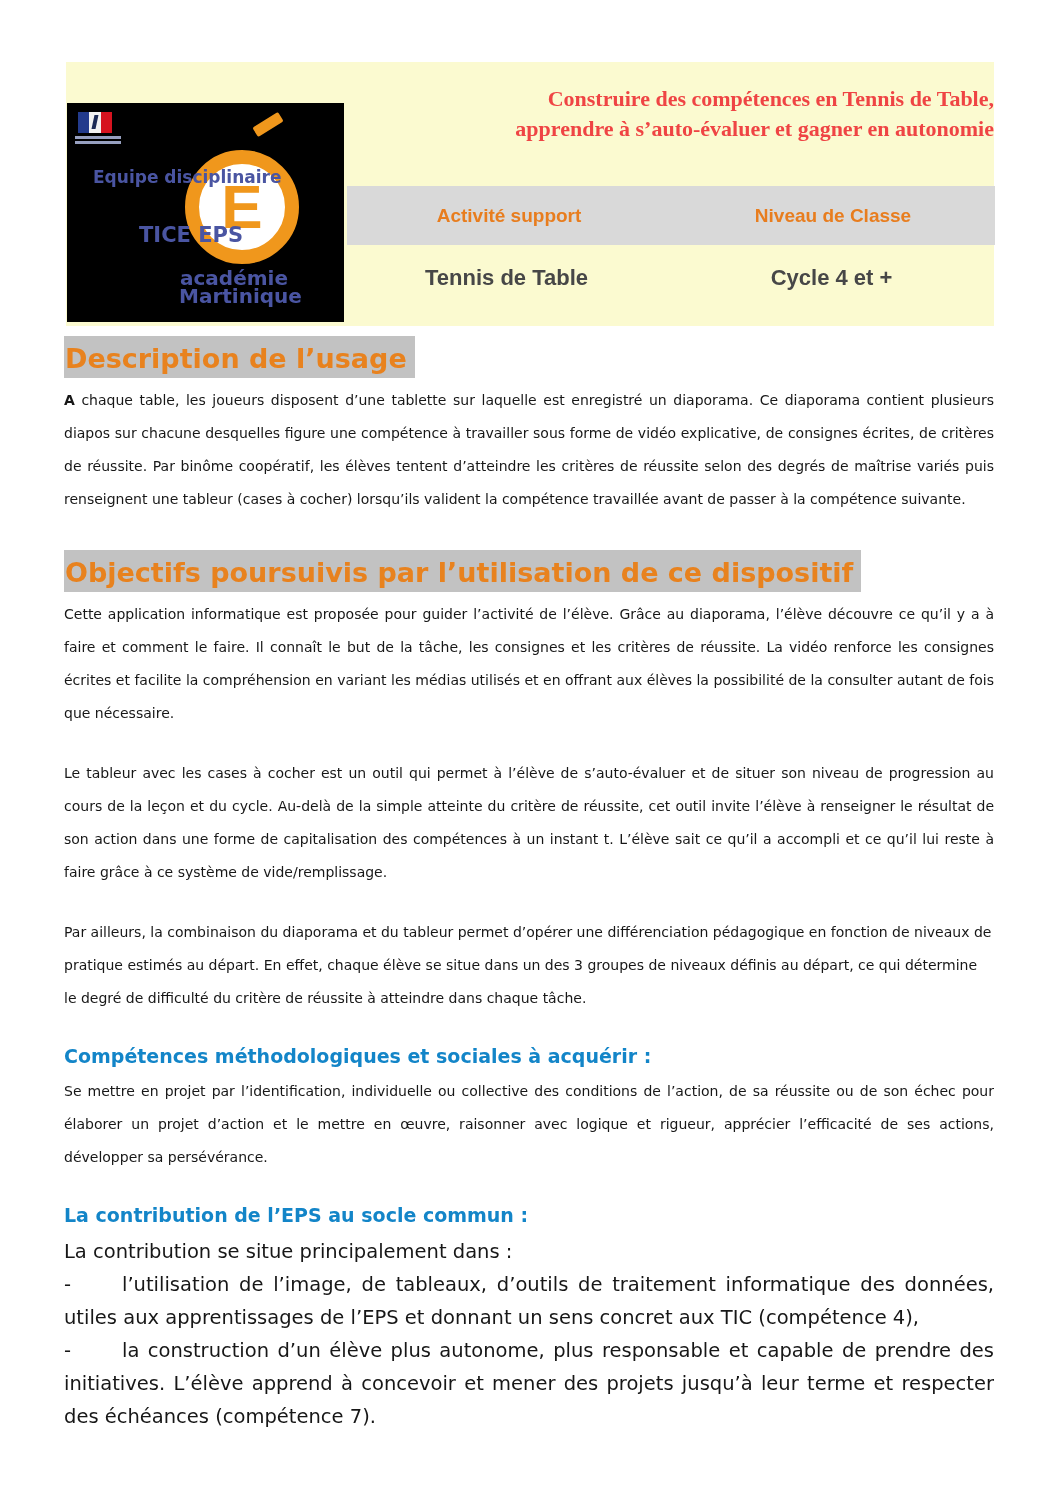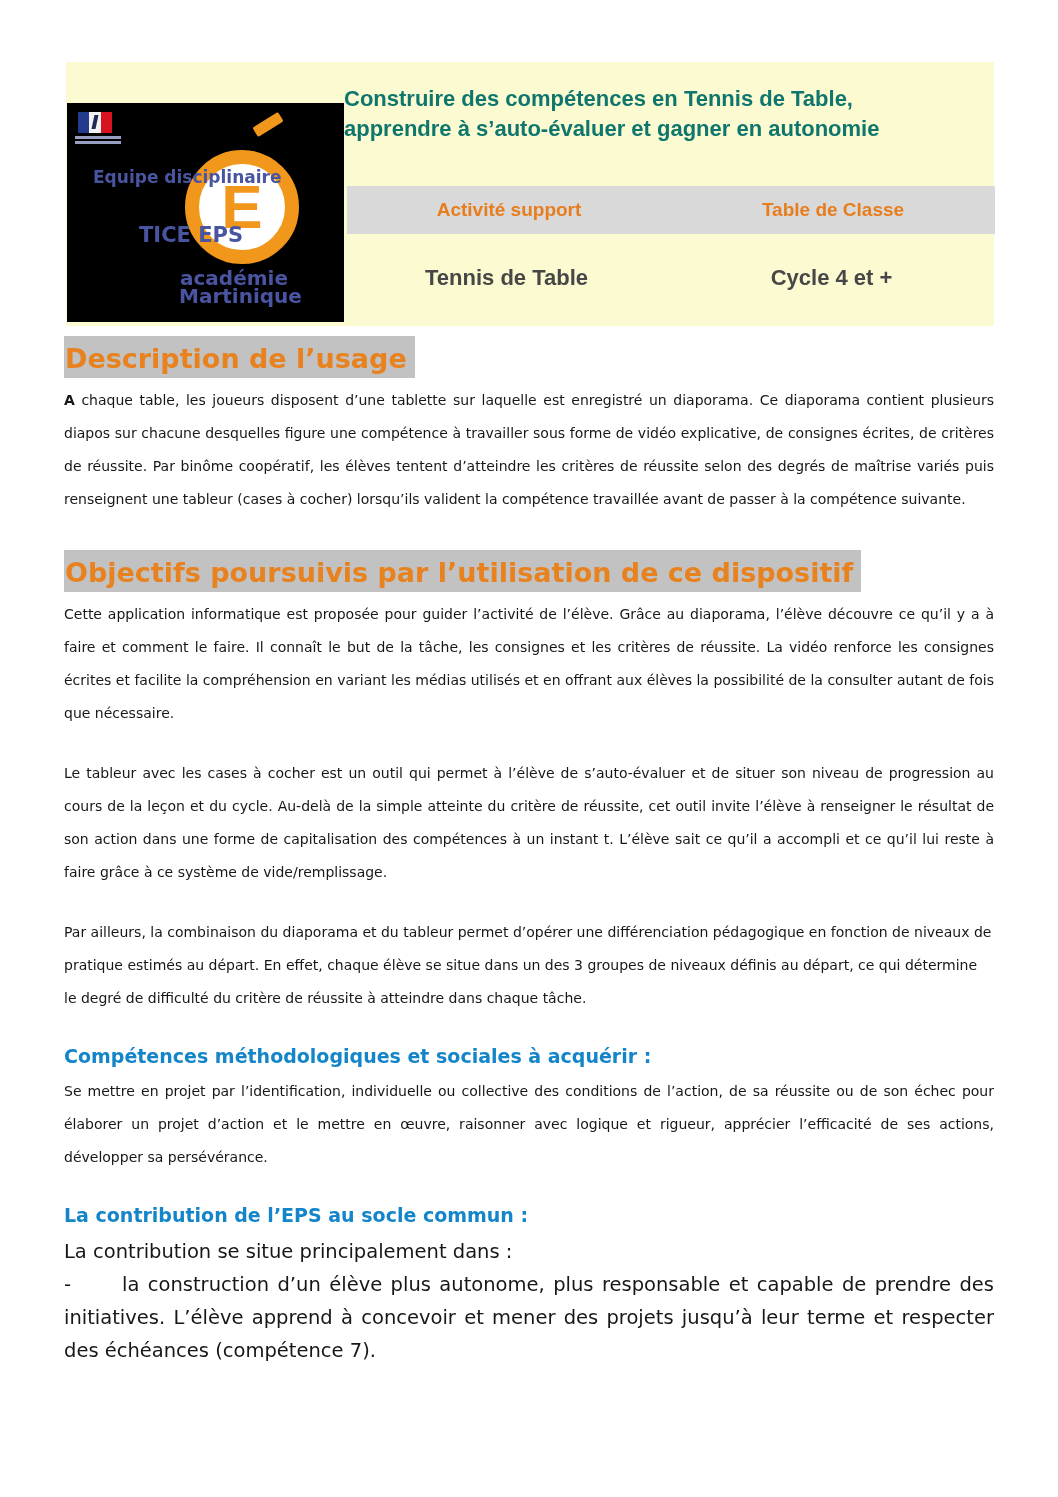--- a/index.html
+++ b/index.html
@@ -66,27 +66,27 @@
     line-height:62px; font-family:"Liberation Sans", sans-serif;
   }
   .e-accent{
     position:absolute; left:186px; top:16px;
     width:30px; height:11px; background:#f0971c;
     transform:rotate(-32deg); border-radius:2px; z-index:3;
   }
 
   .header-title{
     position:absolute; left:278px; right:0; top:22px;
-    text-align:left;
-    font-family:Liberation Sans, sans-serif;
+    text-align:right;
+    font-family:Liberation Serif, serif;
     font-weight:bold; font-size:22px; line-height:30px;
-    color:#0f766e;
+    color:#ef4444;
   }
   .meta-bar{
-    position:absolute; left:281px; right:-1px; top:124px; height:48px;
+    position:absolute; left:281px; right:-1px; top:124px; height:59px;
     background:#d9d9d9; display:flex; align-items:center;
   }
   .meta-cell{
     flex:1; text-align:center;
     font-family:"Liberation Sans", sans-serif;
     font-weight:bold; font-size:19px; color:#e87d1e;
   }
   .values-row{
     position:absolute; left:278px; right:0; top:167px; bottom:0;
     display:flex; align-items:center;border-radius:11px;
@@ -159,21 +159,21 @@
       <div class="e-accent"></div>
     </div>
 
     <div class="header-title">
       <div>Construire des compétences en Tennis de Table,</div>
       <div>apprendre à s’auto-évaluer et gagner en autonomie</div>
     </div>
 
     <div class="meta-bar">
       <div class="meta-cell">Activité support</div>
-      <div class="meta-cell">Table de Classe</div>
+      <div class="meta-cell">Niveau de Classe</div>
     </div>
 
     <div class="values-row">
       <div class="value-cell">Tennis de Table</div>
       <div class="value-cell">Cycle 4 et +</div>
     </div>
   </div>
 
   <div class="content">
 
@@ -187,17 +187,20 @@
     <p class="body-p mt-par">Le tableur avec les cases à cocher est un outil qui permet à l’élève de s’auto-évaluer et de situer son niveau de progression au cours de la leçon et du cycle. Au-delà de la simple atteinte du critère de réussite, cet outil invite l’élève à renseigner le résultat de son action dans une forme de capitalisation des compétences à un instant t. L’élève sait ce qu’il a accompli et ce qu’il lui reste à faire grâce à ce système de vide/remplissage.</p>
     <p class="body-p mt-par no-justify">Par ailleurs, la combinaison du diaporama et du tableur permet d’opérer une différenciation pédagogique en fonction de niveaux de pratique estimés au départ. En effet, chaque élève se situe dans un des 3 groupes de niveaux définis au départ, ce qui détermine le degré de difficulté du critère de réussite à atteindre dans chaque tâche.</p>
 
     <h3 class="blue-heading">Compétences méthodologiques et sociales à acquérir :</h3>
     <p class="body-p">Se mettre en projet par l’identification, individuelle ou collective des conditions de l’action, de sa réussite ou de son échec pour élaborer un projet d’action et le mettre en œuvre, raisonner avec logique et rigueur, apprécier l’efficacité de ses actions, développer sa persévérance.</p>
 
     <h3 class="blue-heading">La contribution de l’EPS au socle commun :</h3>
     <p class="intro-line">La contribution se situe principalement dans :</p>
 
     <div class="bullet">
+      <span class="marker">-</span><span>l’utilisation de l’image, de tableaux, d’outils de traitement informatique des données, utiles aux apprentissages de l’EPS et donnant un sens concret aux TIC (compétence 4),</span>
+    </div>
+    <div class="bullet">
       <span class="marker">-</span><span>la construction d’un élève plus autonome, plus responsable et capable de prendre des initiatives. L’élève apprend à concevoir et mener des projets jusqu’à leur terme et respecter des échéances (compétence 7).</span>
     </div>
 
   </div>
 </div>
 
 </body></html>

